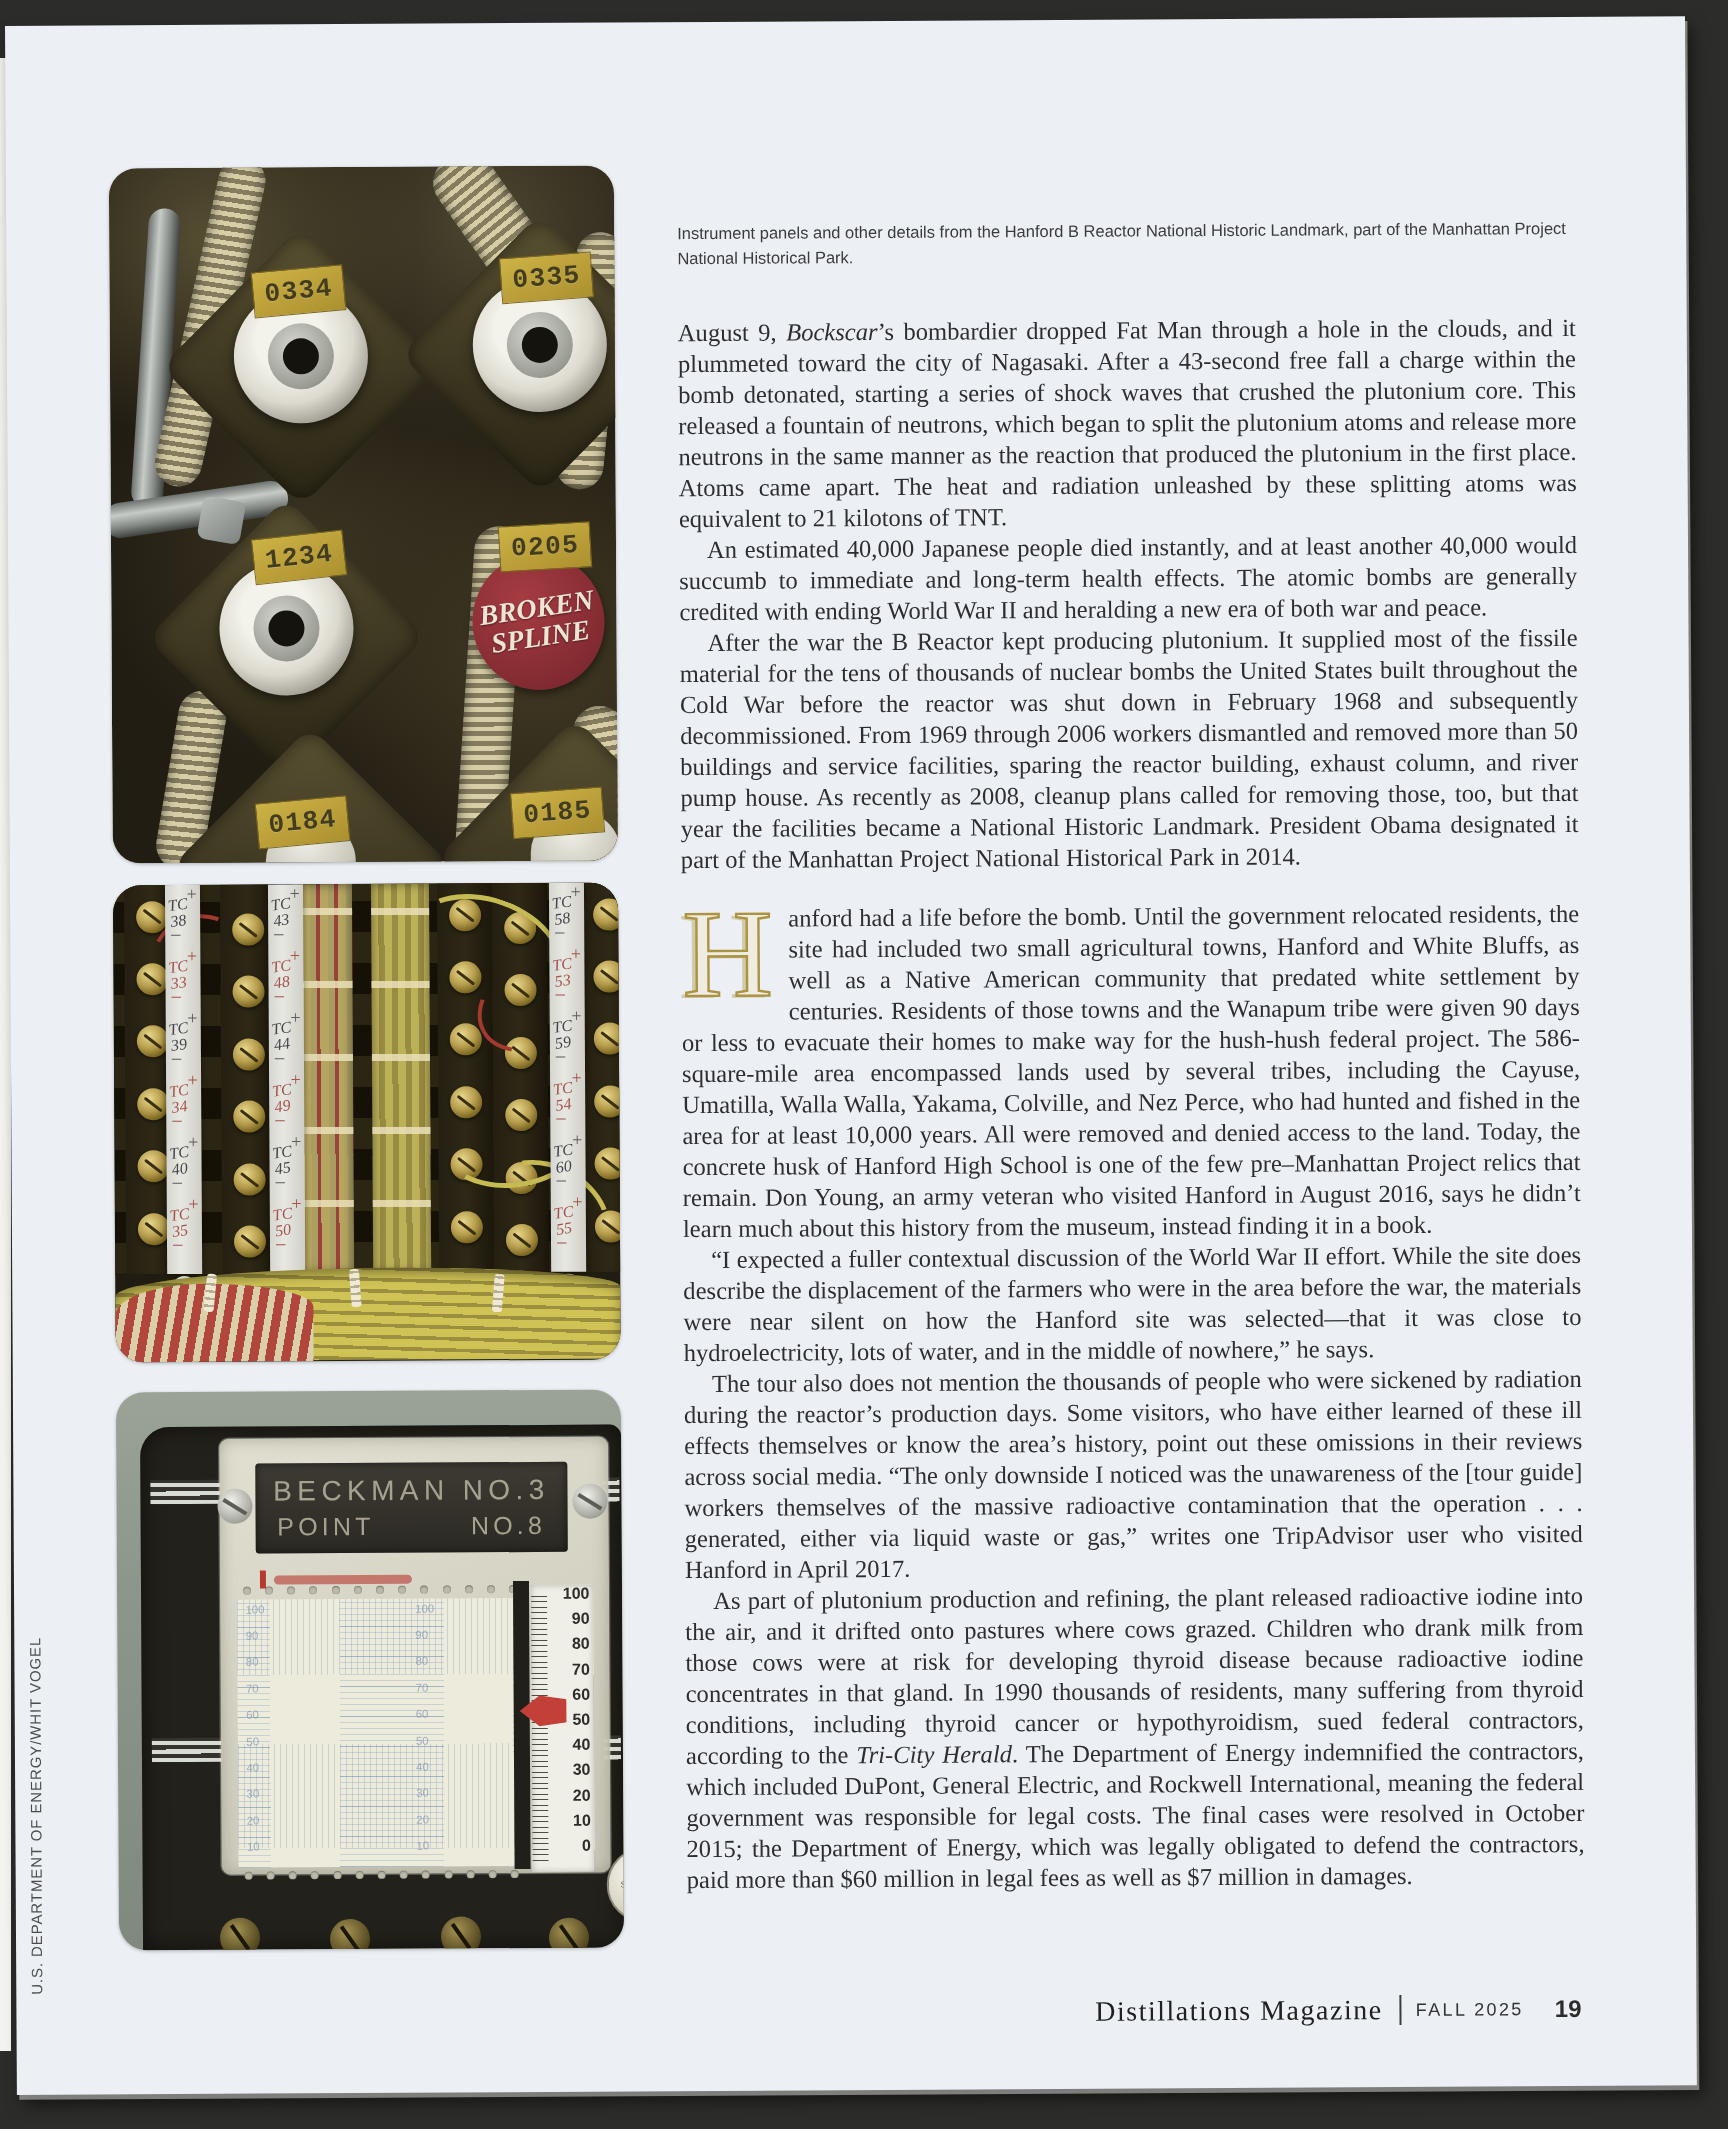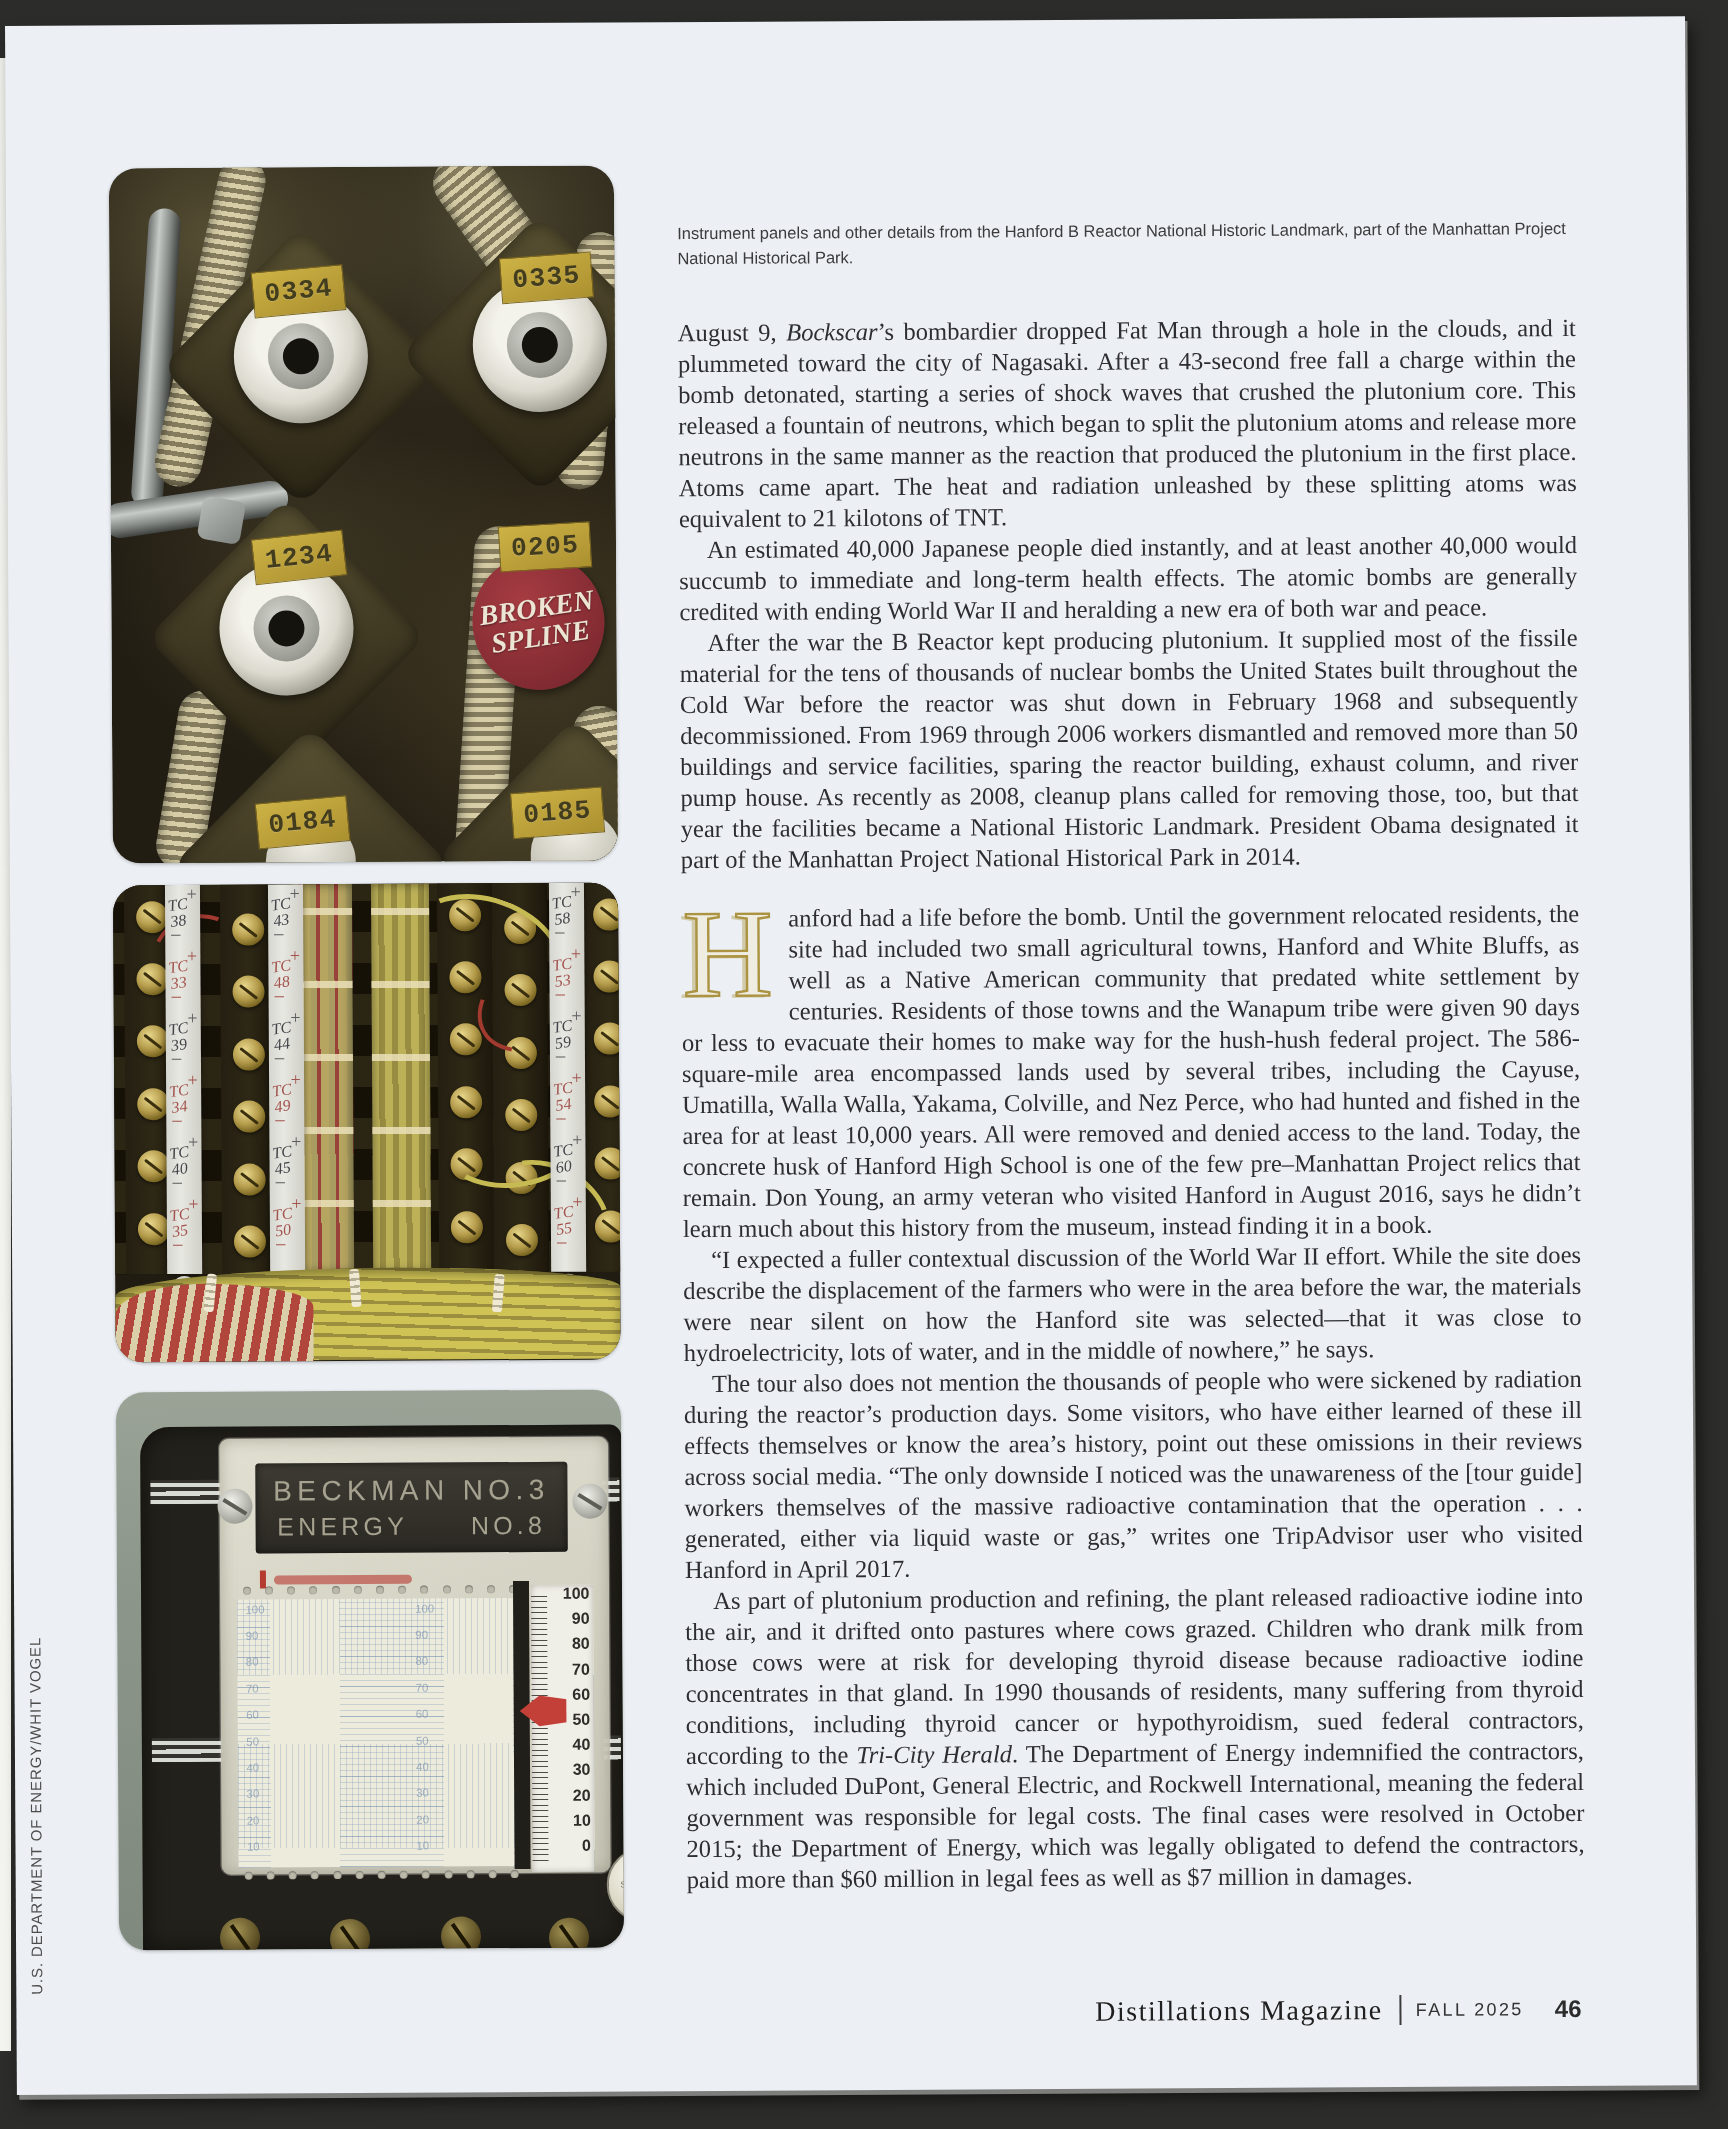--- a/index.html
+++ b/index.html
@@ -428,21 +428,21 @@
   <figure class="photo" id="photo3" style="margin:0;">
     <div class="rbody"></div>
     <div class="chrome" style="left:34px;top:88px;width:71px;"></div>
     <div class="chrome" style="left:486px;top:88px;width:17px;"></div>
     <div class="chrome" style="left:34px;top:346px;width:71px;"></div>
     <div class="chrome" style="left:486px;top:346px;width:17px;"></div>
     <div class="window">
       <div class="nameplate">
         <div class="l1">BECKMAN NO.3</div>
         <div class="l2">
-          <span>ENERGY</span>
+          <span>POINT</span>
           <span>NO.8</span>
         </div>
       </div>
       <div class="wscrew" style="left:-2.4px;top:50px;">
           <i></i>
         </div>
       <div class="wscrew" style="left:353px;top:47px;">
           <i></i>
         </div>
       <div class="redmark"></div>
@@ -542,17 +542,17 @@
       <p class="sec2"><span class="dropcap">H</span><span>anford had a life before the bomb. Until the government relocated residents, the site had included two small agricultural towns, Hanford and White Bluffs, as well as a Native American community that predated white settlement by centuries. Residents of those towns and the Wanapum tribe were given 90 days or less to evacuate their homes to make way for the hush-hush federal project. The 586-square-mile area encompassed lands used by several tribes, including the Cayuse, Umatilla, Walla Walla, Yakama, Colville, and Nez Perce, who had hunted and fished in the area for at least 10,000 years. All were removed and denied access to the land. Today, the concrete husk of Hanford High School is one of the few pre–Manhattan Project relics that remain. Don Young, an army veteran who visited Hanford in August 2016, says he didn’t learn much about this history from the museum, instead finding it in a book.</span></p>
       <p class="ind "><span>“I expected a fuller contextual discussion of the World War II effort. While the site does describe the displacement of the farmers who were in the area before the war, the materials were near silent on how the Hanford site was selected—that it was close to hydroelectricity, lots of water, and in the middle of nowhere,” he says.</span></p>
       <p class="ind "><span>The tour also does not mention the thousands of people who were sickened by radiation during the reactor’s production days. Some visitors, who have either learned of these ill effects themselves or know the area’s history, point out these omissions in their reviews across social media. “The only downside I noticed was the unawareness of the [tour guide] workers themselves of the massive radioactive contamination that the operation . . . generated, either via liquid waste or gas,” writes one TripAdvisor user who visited Hanford in April 2017.</span></p>
       <p class="ind "><span>As part of plutonium production and refining, the plant released radioactive iodine into the air, and it drifted onto pastures where cows grazed. Children who drank milk from those cows were at risk for developing thyroid disease because radioactive iodine concentrates in that gland. In 1990 thousands of residents, many suffering from thyroid conditions, including thyroid cancer or hypothyroidism, sued federal contractors, according to the </span><span class="it">Tri-City Herald</span><span>. The Department of Energy indemnified the contractors, which included DuPont, General Electric, and Rockwell International, meaning the federal government was responsible for legal costs. The final cases were resolved in October 2015; the Department of Energy, which was legally obligated to defend the contractors, paid more than $60 million in legal fees as well as $7 million in damages.</span></p>
     </div>
 
   <div class="footer">
     <span class="f-mag">Distillations Magazine</span>
     <span class="f-bar"></span>
     <span class="f-issue">FALL 2025</span>
-    <span class="f-num">46</span>
+    <span class="f-num">19</span>
   </div>
 
 </div>
 
 
 </body></html>

